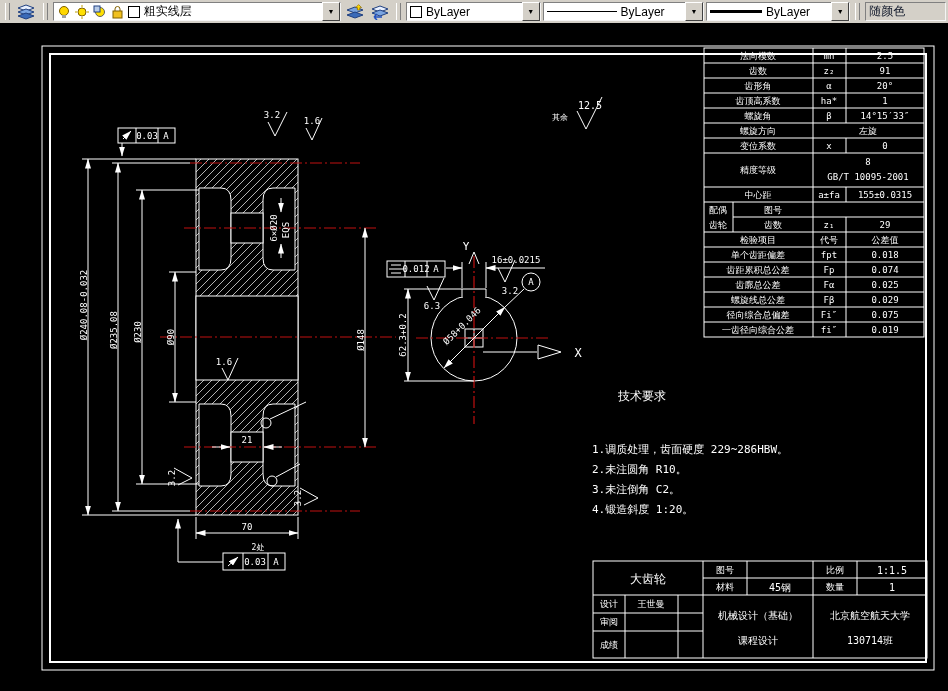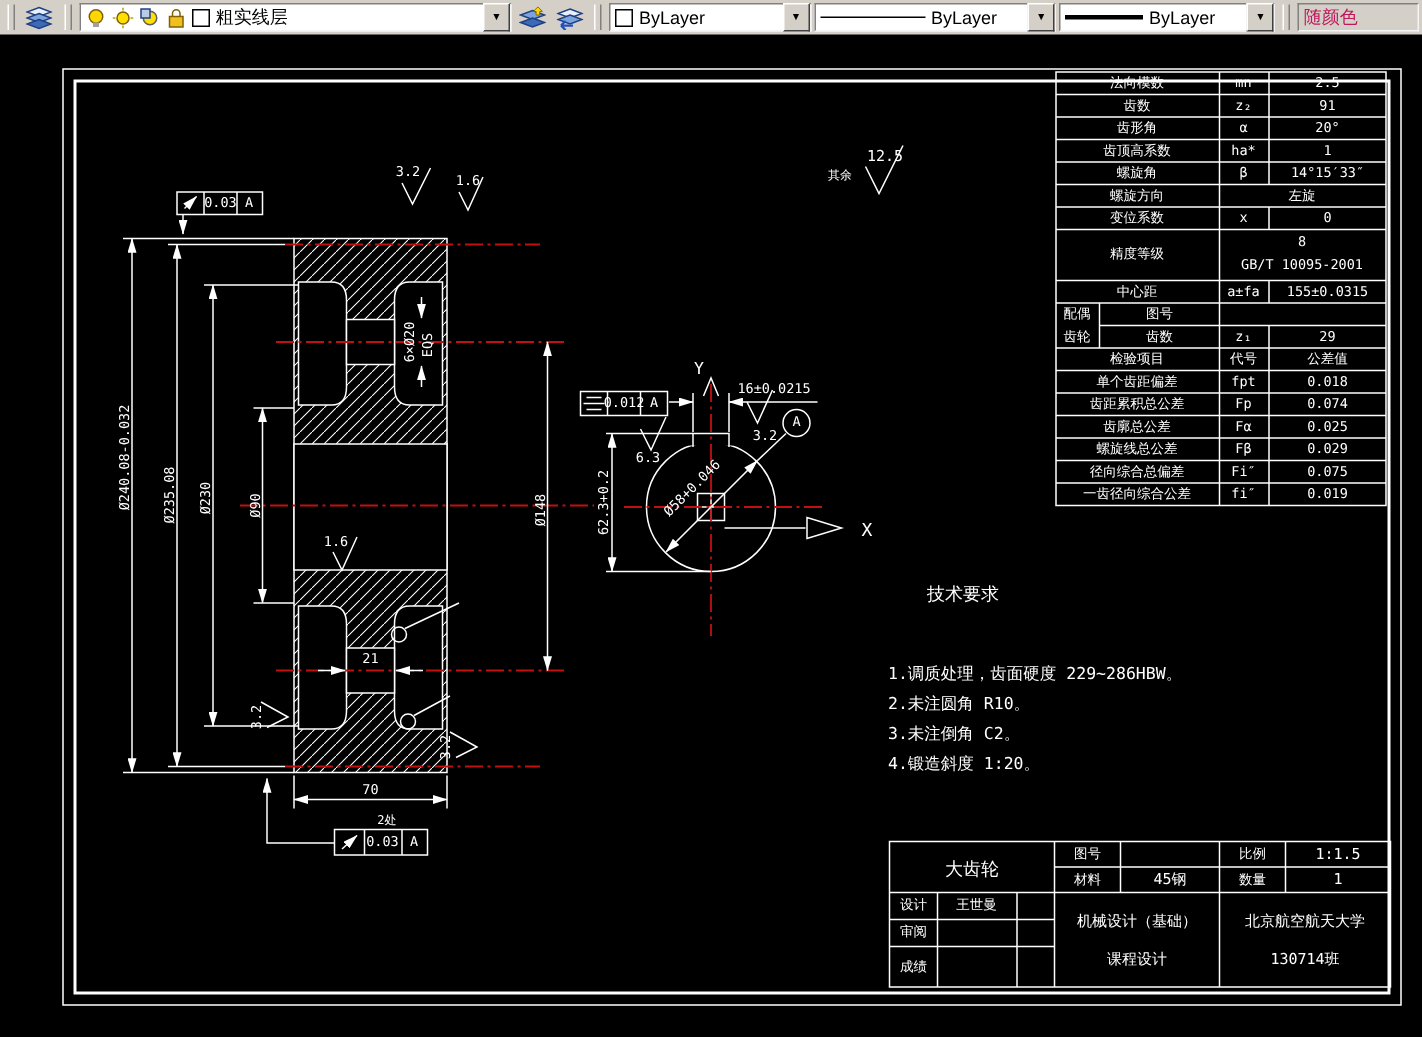--- a/index.html
+++ b/index.html
@@ -8,21 +8,21 @@
   .toolbar{position:absolute;top:0;left:0;width:948px;height:23px;background:#d4d0c8;
     display:flex;align-items:center;gap:2px;padding:0 2px;box-sizing:border-box;z-index:5;}
   .grip{width:3px;height:17px;border-left:1px solid #fff;border-right:1px solid #808080;margin:0 3px;}
   .tb-btn{width:24px;height:20px;display:flex;align-items:center;justify-content:center;}
   .combo{height:19px;background:#fff;border:1px solid;border-color:#808080 #f4f4f4 #f4f4f4 #808080;
     display:flex;align-items:center;font:12px "Liberation Sans",sans-serif;color:#000;
     padding-left:3px;gap:4px;box-sizing:border-box;}
   .combo .arrow{margin-left:auto;width:16px;height:17px;background:#d4d0c8;
     border:1px solid;border-color:#fff #404040 #404040 #fff;display:flex;align-items:center;
     justify-content:center;font-size:7px;color:#000;}
-  .combo.disabled{background:#d4d0c8;color:#be185d;}
+  .combo.disabled{background:#d4d0c8;color:#0f172a;}
   .sq{width:10px;height:10px;background:#fff;border:1px solid #000;display:inline-block;}
   .ltline{width:70px;height:1px;background:#000;}
   .lwline{width:52px;height:3px;background:#000;}
   
   svg.sheet{position:absolute;top:0;left:0;}
   .w{stroke:#fff;stroke-width:1;fill:none;}
   .w2{stroke:#fff;stroke-width:2;fill:none;}
   .red{stroke:#c01010;stroke-width:1.2;fill:none;stroke-dasharray:12 3 2 3;}
   .blk{fill:#000;stroke:#fff;stroke-width:1;}
   .blk2{fill:#000;stroke:none;}

